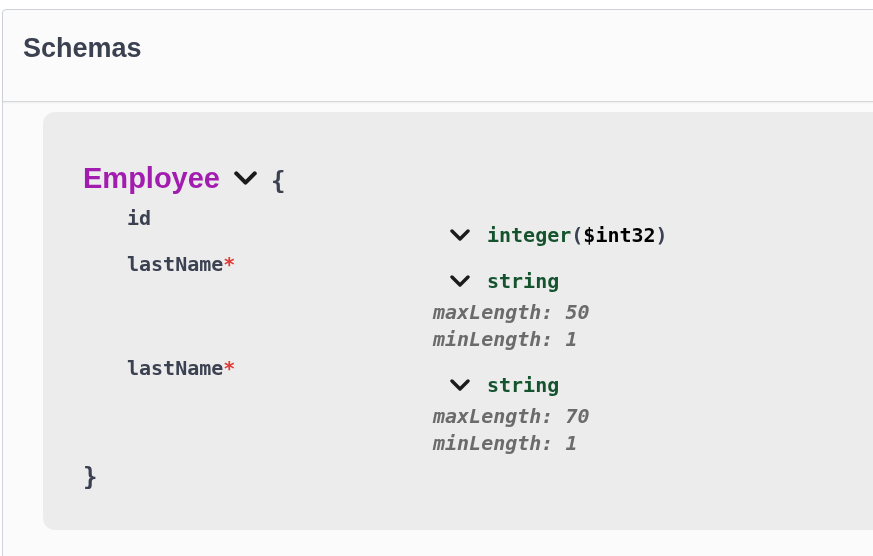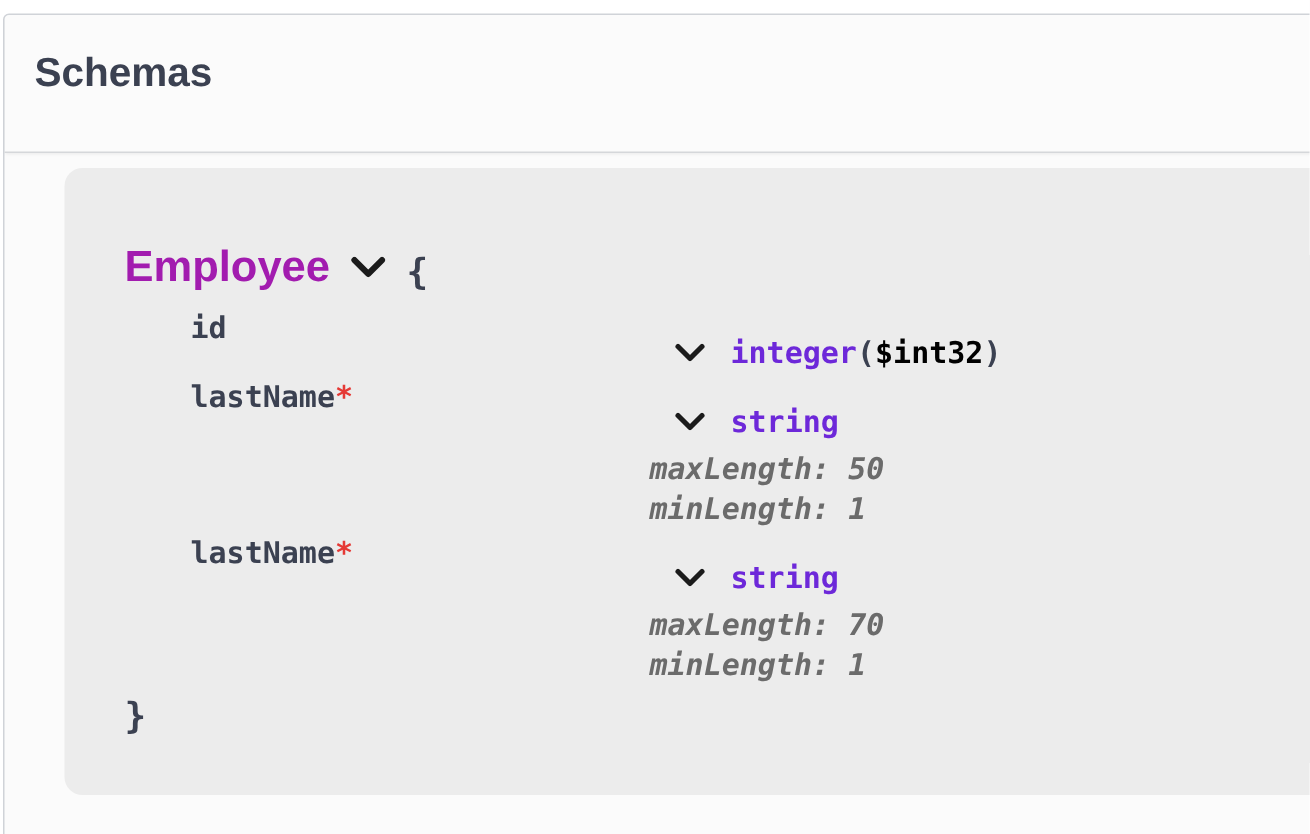--- a/index.html
+++ b/index.html
@@ -83,21 +83,21 @@
     display: flex;
     align-items: center;
     gap: 17px;
   }
   .prop-type-wrap {
     font-family: "DejaVu Sans Mono", monospace;
     font-weight: 700;
     font-size: 20px;
     white-space: nowrap;
   }
-  .ptype { color: #6d28d9; }
+  .ptype { color: #14532d; }
   .paren { color: #3b4151; }
   .pformat { color: #000000; }
   .constraints { margin-top: 6px; }
   .constraint {
     font-family: "DejaVu Sans Mono", monospace;
     font-weight: 700;
     font-style: italic;
     font-size: 20px;
     line-height: 27px;
     color: #6b6b6b;

